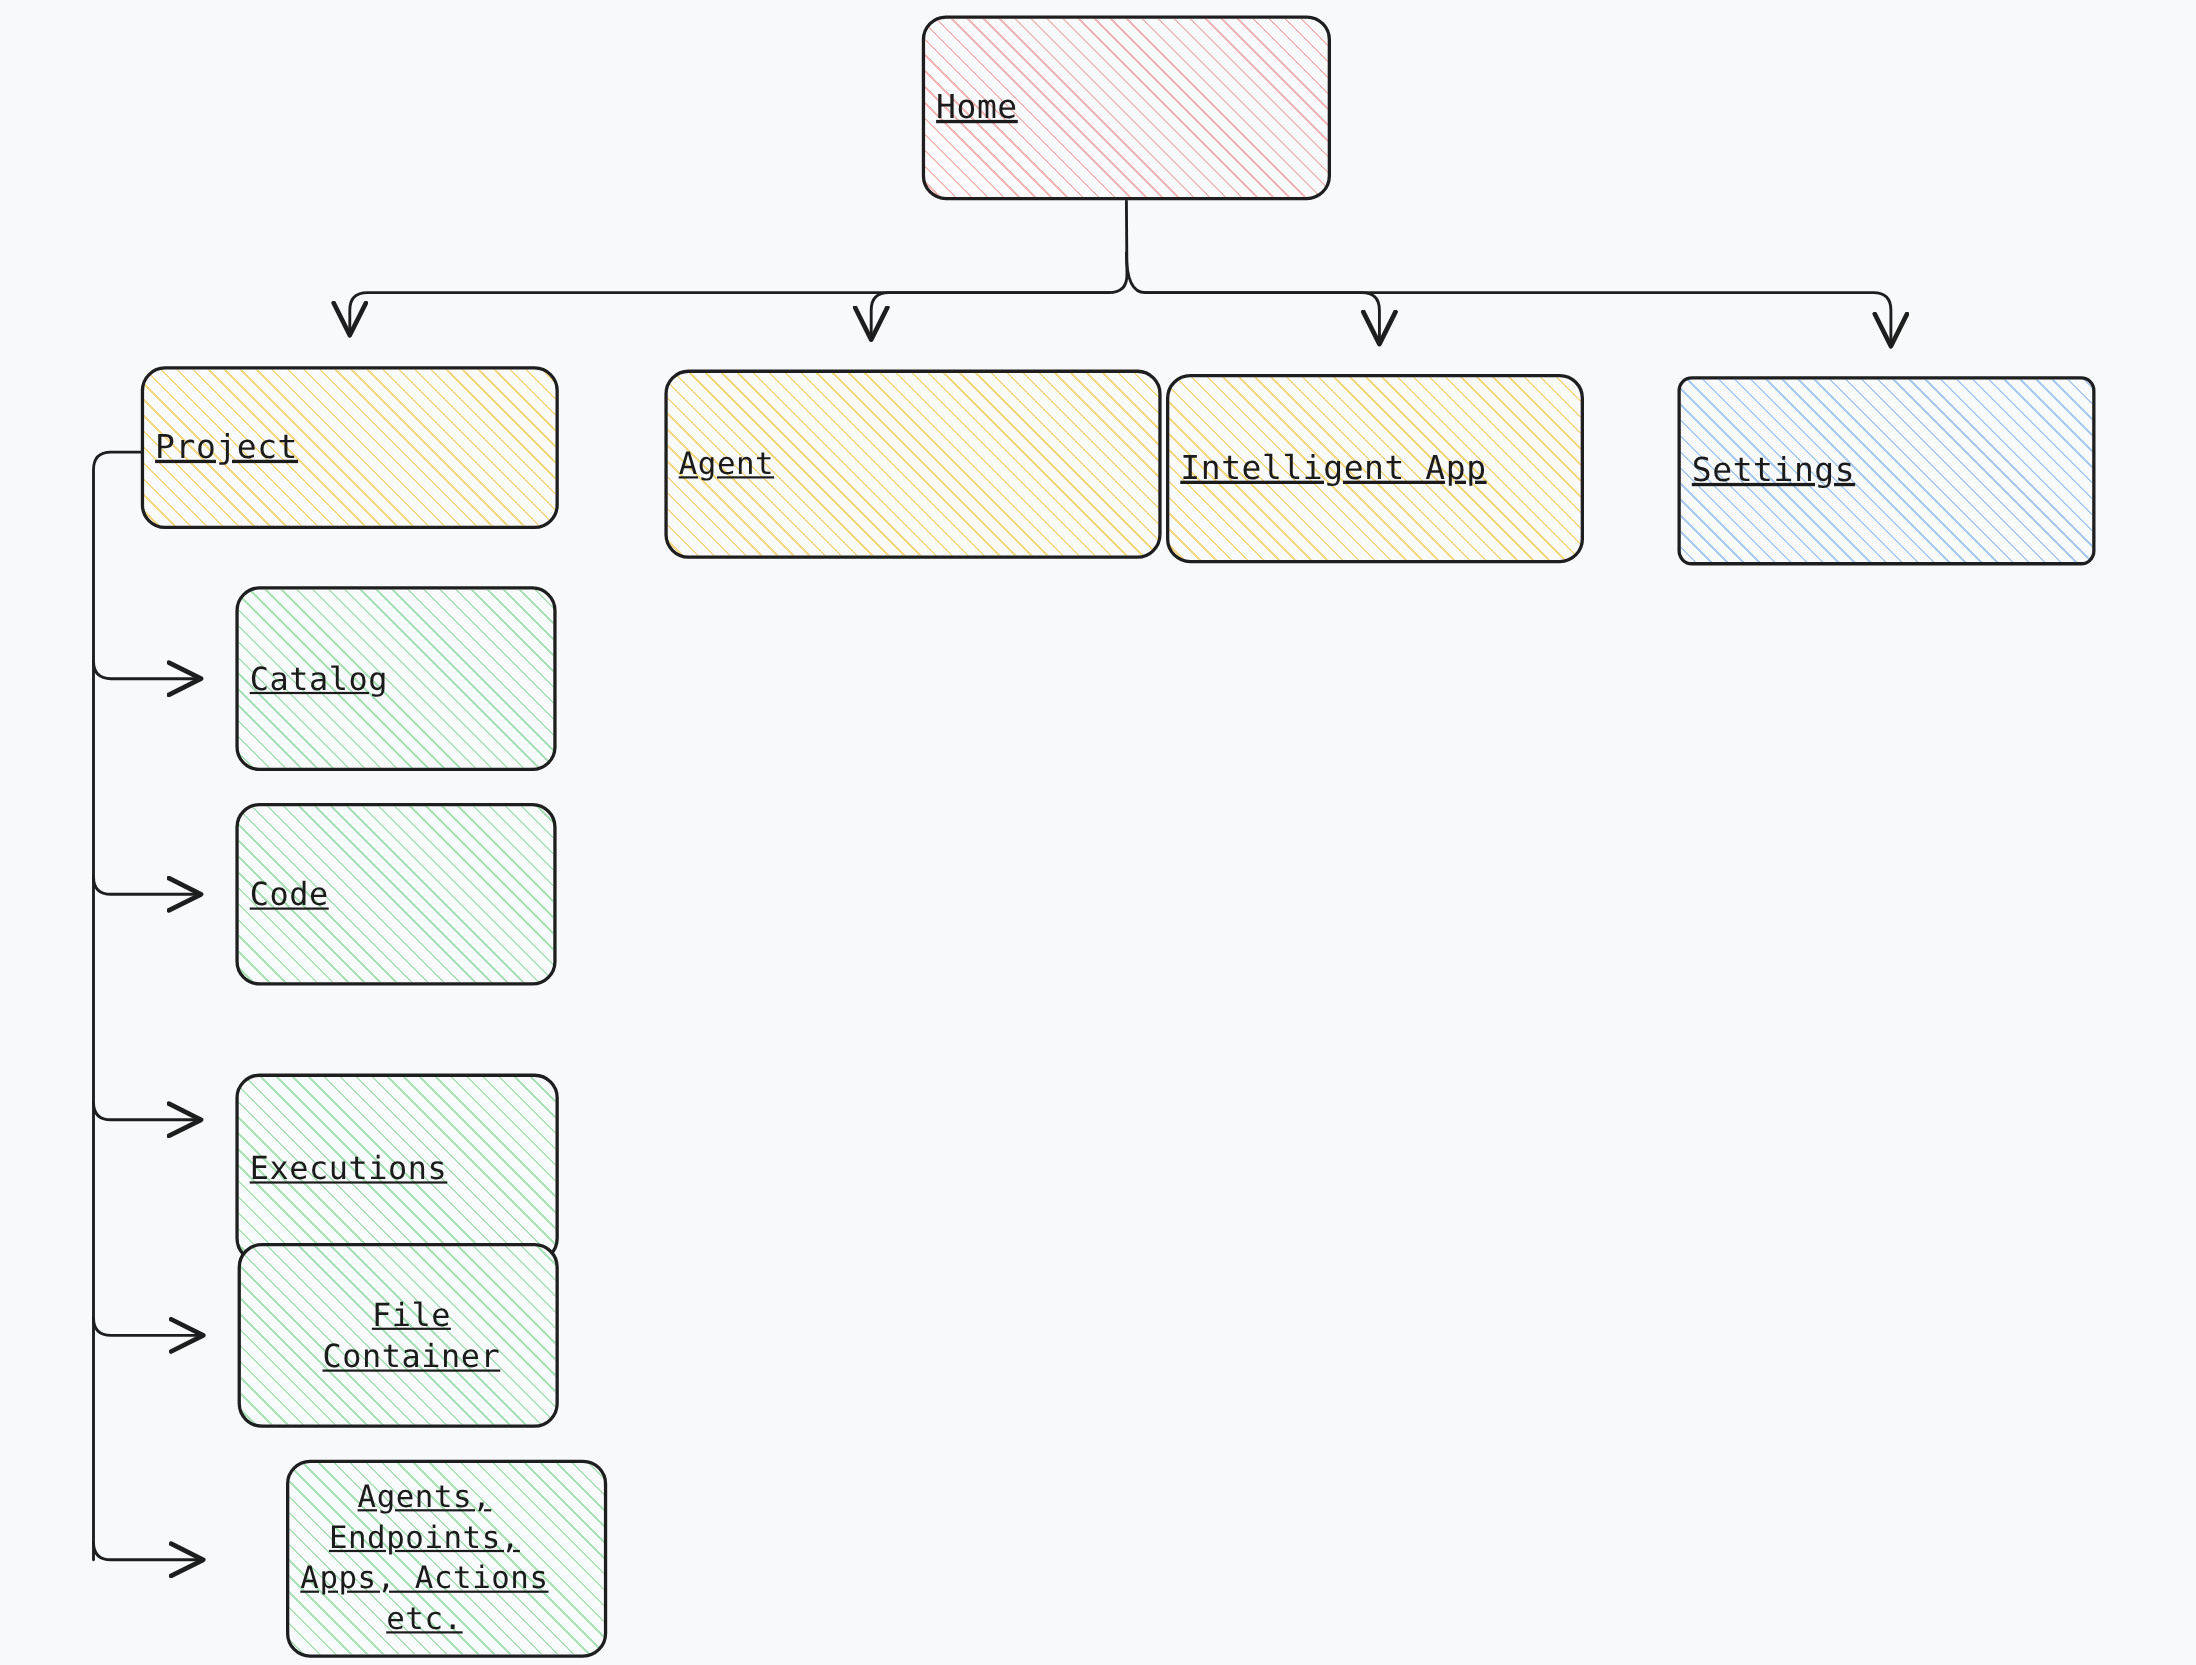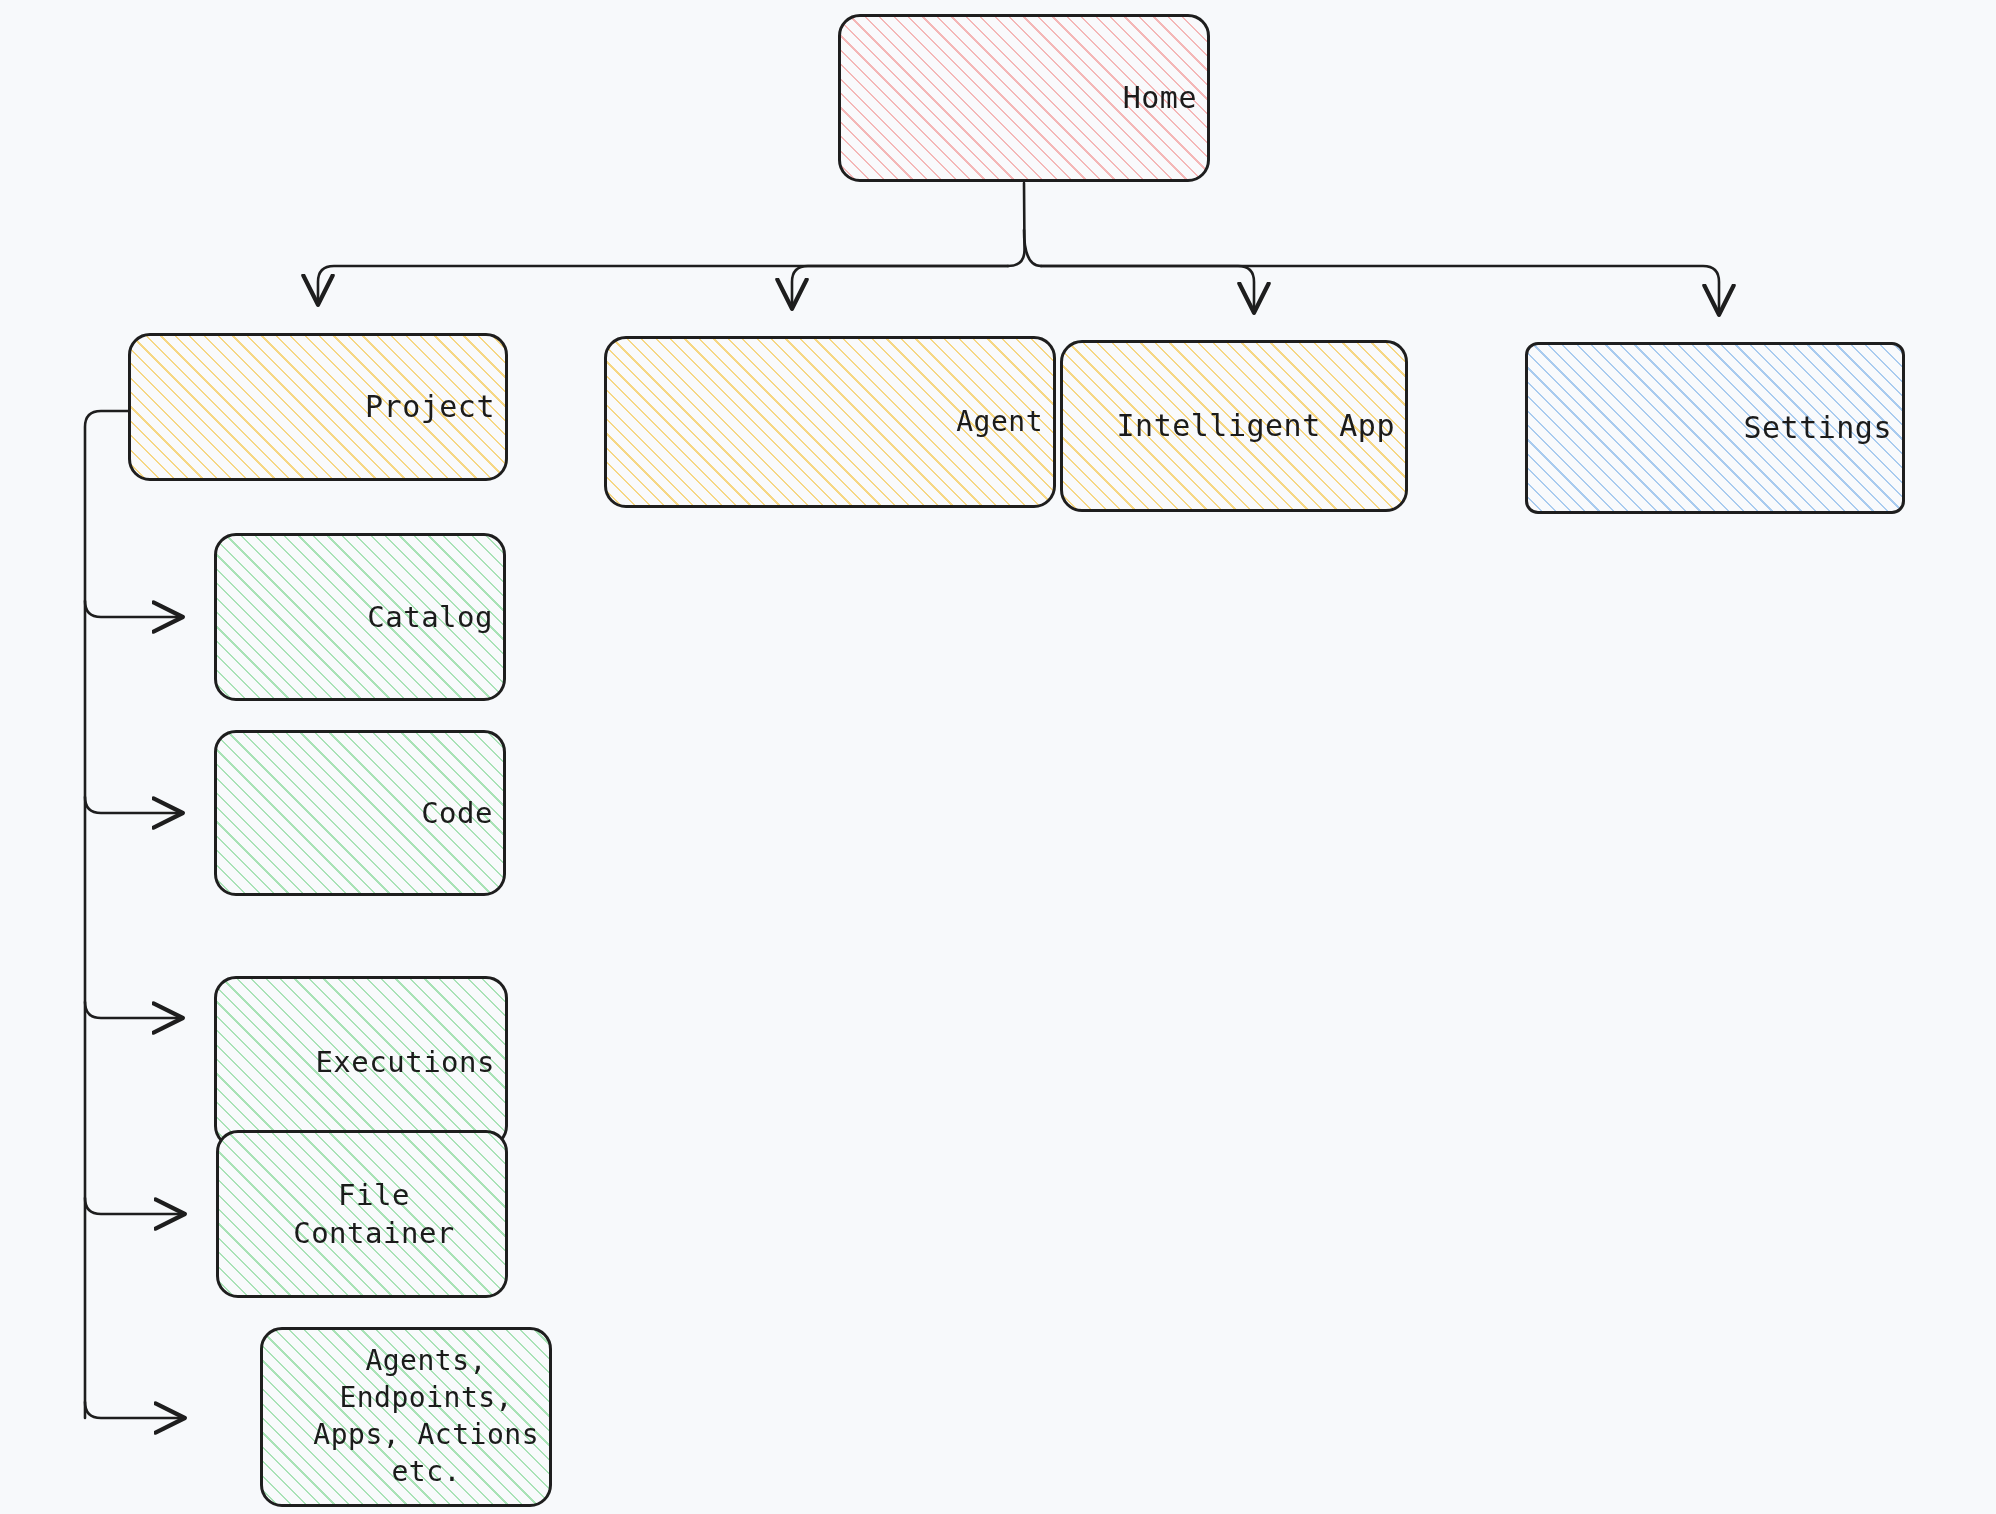--- a/index.html
+++ b/index.html
@@ -23,25 +23,26 @@
     height: 1514px;
     pointer-events: none;
   }
   .node {
     position: absolute;
     box-sizing: border-box;
     border: 3px solid #1e1e1e;
     border-radius: 22px;
     display: flex;
     align-items: center;
-    justify-content: flex-end;
+    justify-content: flex-start;
     text-align: center;
     color: #1b1b1b;
     line-height: 1.32;
     letter-spacing: 0.5px;
+    text-decoration: underline;
   }
   .node .label {
     position: relative;
     z-index: 2;
     white-space: pre-line;
     padding: 0 10px;
   }
   .node.hatch-pink {
     background-color: #f9fafc;
     background-image: repeating-linear-gradient(
@@ -81,21 +82,21 @@
       #a9cbef 8.6px,
       #a9cbef 10.2px
     );
     border-radius: 13px;
   }
 
   
   #node-home        { left: 838px;  top: 14px;   width: 372px; height: 168px; font-size: 30px; }
   #node-project     { left: 128px;  top: 333px;  width: 380px; height: 148px; font-size: 30px; }
   #node-agent       { left: 604px;  top: 336px;  width: 452px; height: 172px; font-size: 28px; }
-  #node-intelligent { left: 1060px; top: 340px;  width: 348px; height: 172px; font-size: 30px; }
+  #node-intelligent { left: 1060px; top: 340px;  width: 380px; height: 172px; font-size: 30px; }
   #node-settings    { left: 1525px; top: 342px;  width: 380px; height: 172px; font-size: 30px; }
   #node-catalog     { left: 214px;  top: 533px;  width: 292px; height: 168px; font-size: 29px; }
   #node-code        { left: 214px;  top: 730px;  width: 292px; height: 166px; font-size: 29px; }
   #node-executions  { left: 214px;  top: 976px;  width: 294px; height: 172px; font-size: 29px; }
   #node-filecont    { left: 216px;  top: 1130px; width: 292px; height: 168px; font-size: 29px; padding-left: 24px; }
   #node-agents-etc  { left: 216px;  top: 1327px; width: 292px; height: 180px; font-size: 28px; margin-left: 44px; }
 </style>
 </head>
 <body>
 

